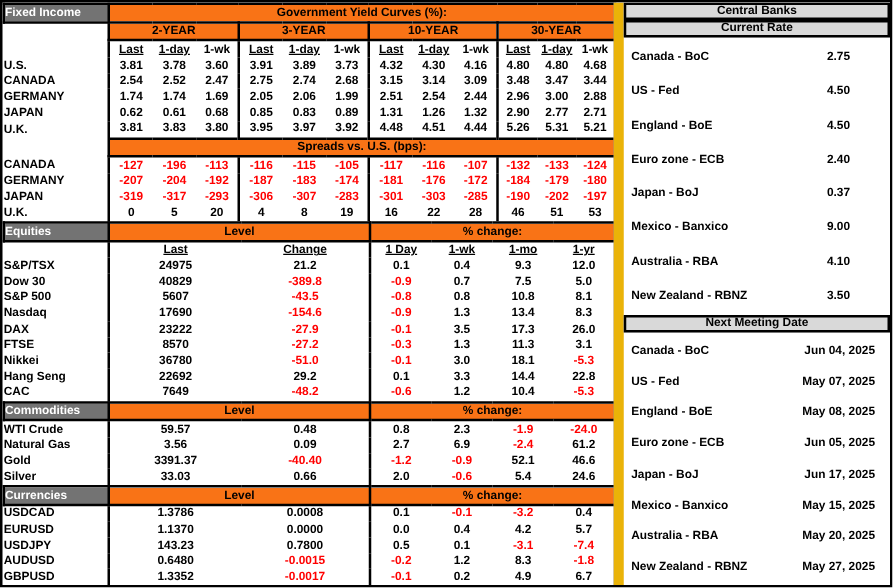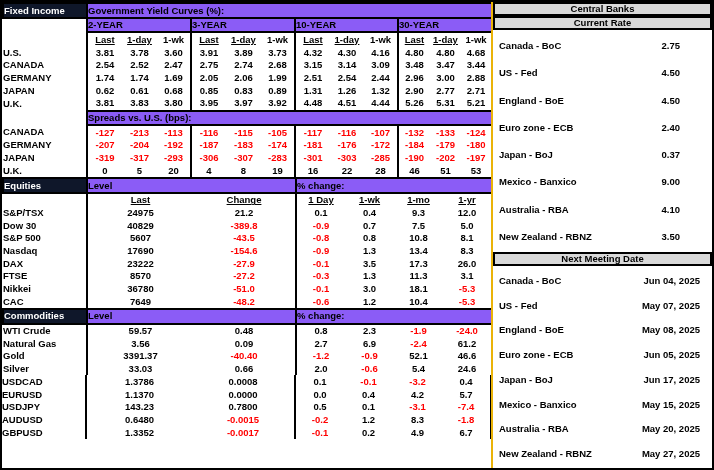--- a/index.html
+++ b/index.html
@@ -2,31 +2,31 @@
 <html><head>
 <meta charset="utf-8">
 <style>
   html,body{margin:0;padding:0;background:#fff;}
   .wrap{position:relative;width:714px;height:470px;box-sizing:border-box;background:#fff;
         border:2px solid #000;display:flex;overflow:hidden;
         font-family:"Liberation Sans",sans-serif;color:#000;}
   .left{flex:0 0 489px;width:489px;}
   .tbl{border-collapse:collapse;table-layout:fixed;width:489px;}
   .tbl td{height:12.7px;padding:0;font-size:9.5px;line-height:1;white-space:nowrap;overflow:hidden;}
-  .red{background:#0f172a;color:#fff;font-weight:700;border:2px solid #000;padding-left:3px;font-size:9.5px;}
-  .ghdr{background:#8b5cf6;font-weight:700;border:2px solid #000;font-size:9.5px;}
+  .red{background:#737373;color:#fff;font-weight:700;border:2px solid #000;padding-left:3px;font-size:9.5px;}
+  .ghdr{background:#f97316;font-weight:700;text-align:center;border:2px solid #000;font-size:9.5px;}
   .blank{border:none;}
   .lbl{font-weight:700;padding-left:3px;}
   .n{text-align:center;font-weight:700;}
   .ch{text-align:center;font-weight:700;margin-left:33px;}
   .u{text-decoration:underline;}
   .gl{border-left:2px solid #000;}
   .gr{border-right:2px solid #000;}
   .neg{color:#ff0000;}
-  .panel{flex:1;border-left:2px solid #eab308;display:flex;flex-direction:column;background:#fff;}
+  .panel{flex:1;border-left:8px solid #eab308;display:flex;flex-direction:column;background:#fff;}
   .phdr{flex:0 0 14px;height:14px;box-sizing:border-box;background:#d9d9d9;border:2px solid #000;
         font-weight:700;font-size:9.5px;text-align:center;line-height:10px;}
   .rates{flex:0 0 218px;display:flex;flex-direction:column;justify-content:space-around;padding:2px 0;}
   .dates{flex:1;display:flex;flex-direction:column;justify-content:space-around;padding:2px 0;}
   .prow{display:flex;justify-content:space-between;align-items:flex-end;font-weight:700;font-size:9.5px;padding-left:6px;}
   .rates .pval{padding-right:32px;}
   .dates .pval{padding-right:12px;}
 </style>
 </head>
 <body>
@@ -152,21 +152,21 @@
             <td class="n">5.31</td>
             <td class="n gr">5.21</td>
       </tr>
       <tr>
         <td class="blank"></td>
         <td class="ghdr" colspan="12">Spreads vs. U.S. (bps):</td>
       </tr>
       <tr>
         <td class="lbl">CANADA</td>
         <td class="n gl neg">-127</td>
-            <td class="n neg">-213</td>
+            <td class="n neg">-196</td>
             <td class="n neg">-113</td>
         <td class="n gl neg">-116</td>
             <td class="n neg">-115</td>
             <td class="n neg">-105</td>
         <td class="n gl neg">-117</td>
             <td class="n neg">-116</td>
             <td class="n neg">-107</td>
         <td class="n gl neg">-132</td>
             <td class="n neg">-133</td>
             <td class="n gr neg">-124</td>
@@ -301,20 +301,29 @@
       <tr>
         <td class="lbl">Nikkei</td>
         <td class="n gl">36780</td>
             <td class="n neg">-51.0</td>
         <td class="n gl neg">-0.1</td>
             <td class="n">3.0</td>
             <td class="n">18.1</td>
             <td class="n gr neg">-5.3</td>
       </tr>
       <tr>
+        <td class="lbl">Hang Seng</td>
+        <td class="n gl">22692</td>
+            <td class="n">29.2</td>
+        <td class="n gl">0.1</td>
+            <td class="n">3.3</td>
+            <td class="n">14.4</td>
+            <td class="n gr">22.8</td>
+      </tr>
+      <tr>
         <td class="lbl">CAC</td>
         <td class="n gl">7649</td>
             <td class="n neg">-48.2</td>
         <td class="n gl neg">-0.6</td>
             <td class="n">1.2</td>
             <td class="n">10.4</td>
             <td class="n gr neg">-5.3</td>
       </tr>
     </tbody>
       </table>
@@ -378,20 +387,25 @@
       <colgroup>
           <col style="width:84px">
           <col style="width:106px">
           <col style="width:103px">
           <col style="width:49px">
           <col style="width:49px">
           <col style="width:49px">
           <col style="width:49px">
         </colgroup>
       <tbody>
+          <tr>
+        <td class="red">Currencies</td>
+        <td class="ghdr" colspan="2">Level</td>
+        <td class="ghdr" colspan="4">% change:</td>
+      </tr>
       <tr>
         <td class="lbl">USDCAD</td>
         <td class="n gl">1.3786</td>
             <td class="n">0.0008</td>
         <td class="n gl">0.1</td>
             <td class="n neg">-0.1</td>
             <td class="n neg">-3.2</td>
             <td class="n gr">0.4</td>
       </tr>
       <tr>

